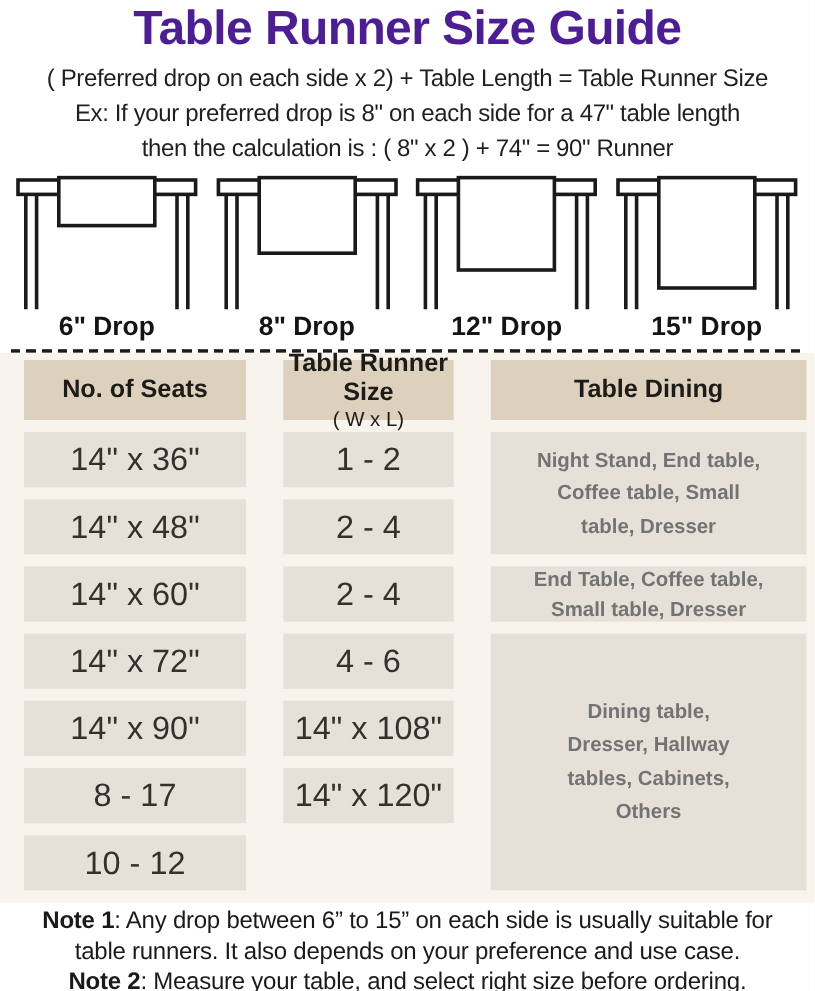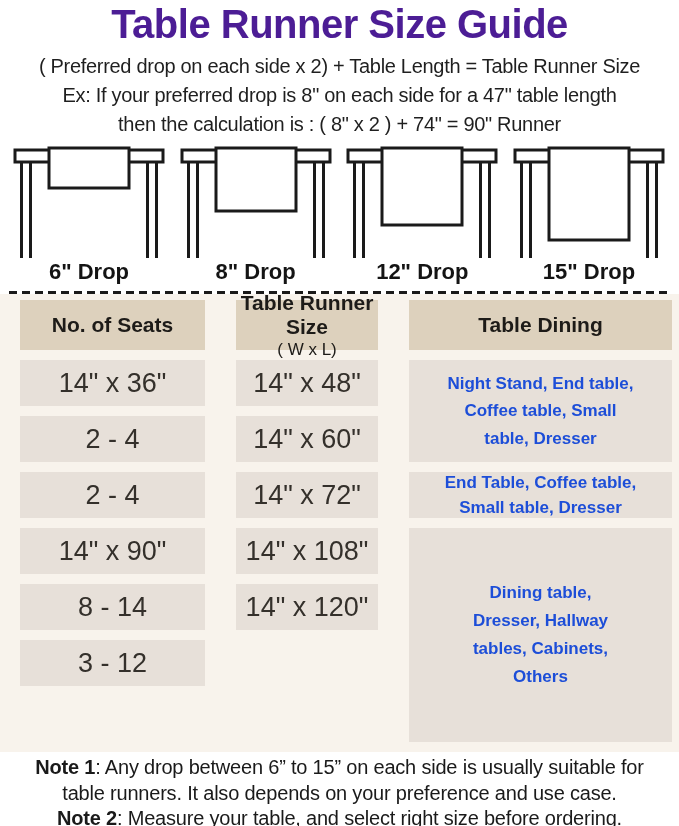--- a/index.html
+++ b/index.html
@@ -48,21 +48,21 @@
   .hsub { font-weight: 400; font-size: 17px; margin-top: 1px; }
   .cell {
     background: #e7e0d9;
     display: flex; align-items: center; justify-content: center;
     font-size: 27px; color: #34302b;
   }
   .tcell {
     background: #e7e0d9;
     display: flex; align-items: center; justify-content: center;
     text-align: center; font-size: 17px; font-weight: 700;
-    line-height: 1.6; white-space: pre-line; color: #1d4ed8;
+    line-height: 1.6; white-space: pre-line; color: #737373;
     padding: 0 14px;
   }
   .tg1 { grid-column: 3; grid-row: 2 / 4; }
   .tg2 { grid-column: 3; grid-row: 4 / 5; line-height: 1.5; }
   .tg3 { grid-column: 3; grid-row: 5 / 9; line-height: 1.65; }
   .notes {
     text-align: center; font-size: 20px; line-height: 1.28;
     margin-top: 3px; color: #1a1a1a; letter-spacing: -0.2px;
   }
   .notes p { margin: 0; }
@@ -130,45 +130,47 @@
   <div class="grid">
 
     <div class="hcell">No. of Seats</div>
     <div class="hcell">
       <div>Table Runner Size</div>
       <div class="hsub">( W x L)</div>
     </div>
     <div class="hcell">Table Dining</div>
 
     <div class="cell">14" x 36"</div>
+    <div class="cell">1 - 2</div>
     <div class="tcell tg1">Night Stand, End table,
 Coffee table, Small
 table, Dresser</div>
 
     <div class="cell">14" x 48"</div>
     <div class="cell">2 - 4</div>
 
     <div class="tcell tg2">End Table, Coffee table,
 Small table, Dresser</div>
     <div class="cell">14" x 60"</div>
     <div class="cell">2 - 4</div>
 
     <div class="tcell tg3">Dining table,
 Dresser, Hallway
 tables, Cabinets,
 Others</div>
     <div class="cell">14" x 72"</div>
+    <div class="cell">4 - 6</div>
 
     <div class="cell">14" x 90"</div>
 
     <div class="cell">14" x 108"</div>
-    <div class="cell">8 - 14</div>
+    <div class="cell">8 - 17</div>
 
     <div class="cell">14" x 120"</div>
-    <div class="cell">3 - 12</div>
+    <div class="cell">10 - 12</div>
   </div>
 </div>
 
 <div class="notes">
   <p><span class="note-label">Note 1</span><span class="note-text">: Any drop between 6” to 15” on each side is usually suitable for
 table runners. It also depends on your preference and use case.</span></p>
   <p><span class="note-label">Note 2</span><span class="note-text">: Measure your table, and select right size before ordering.</span></p>
 </div>
 
 </body></html>

